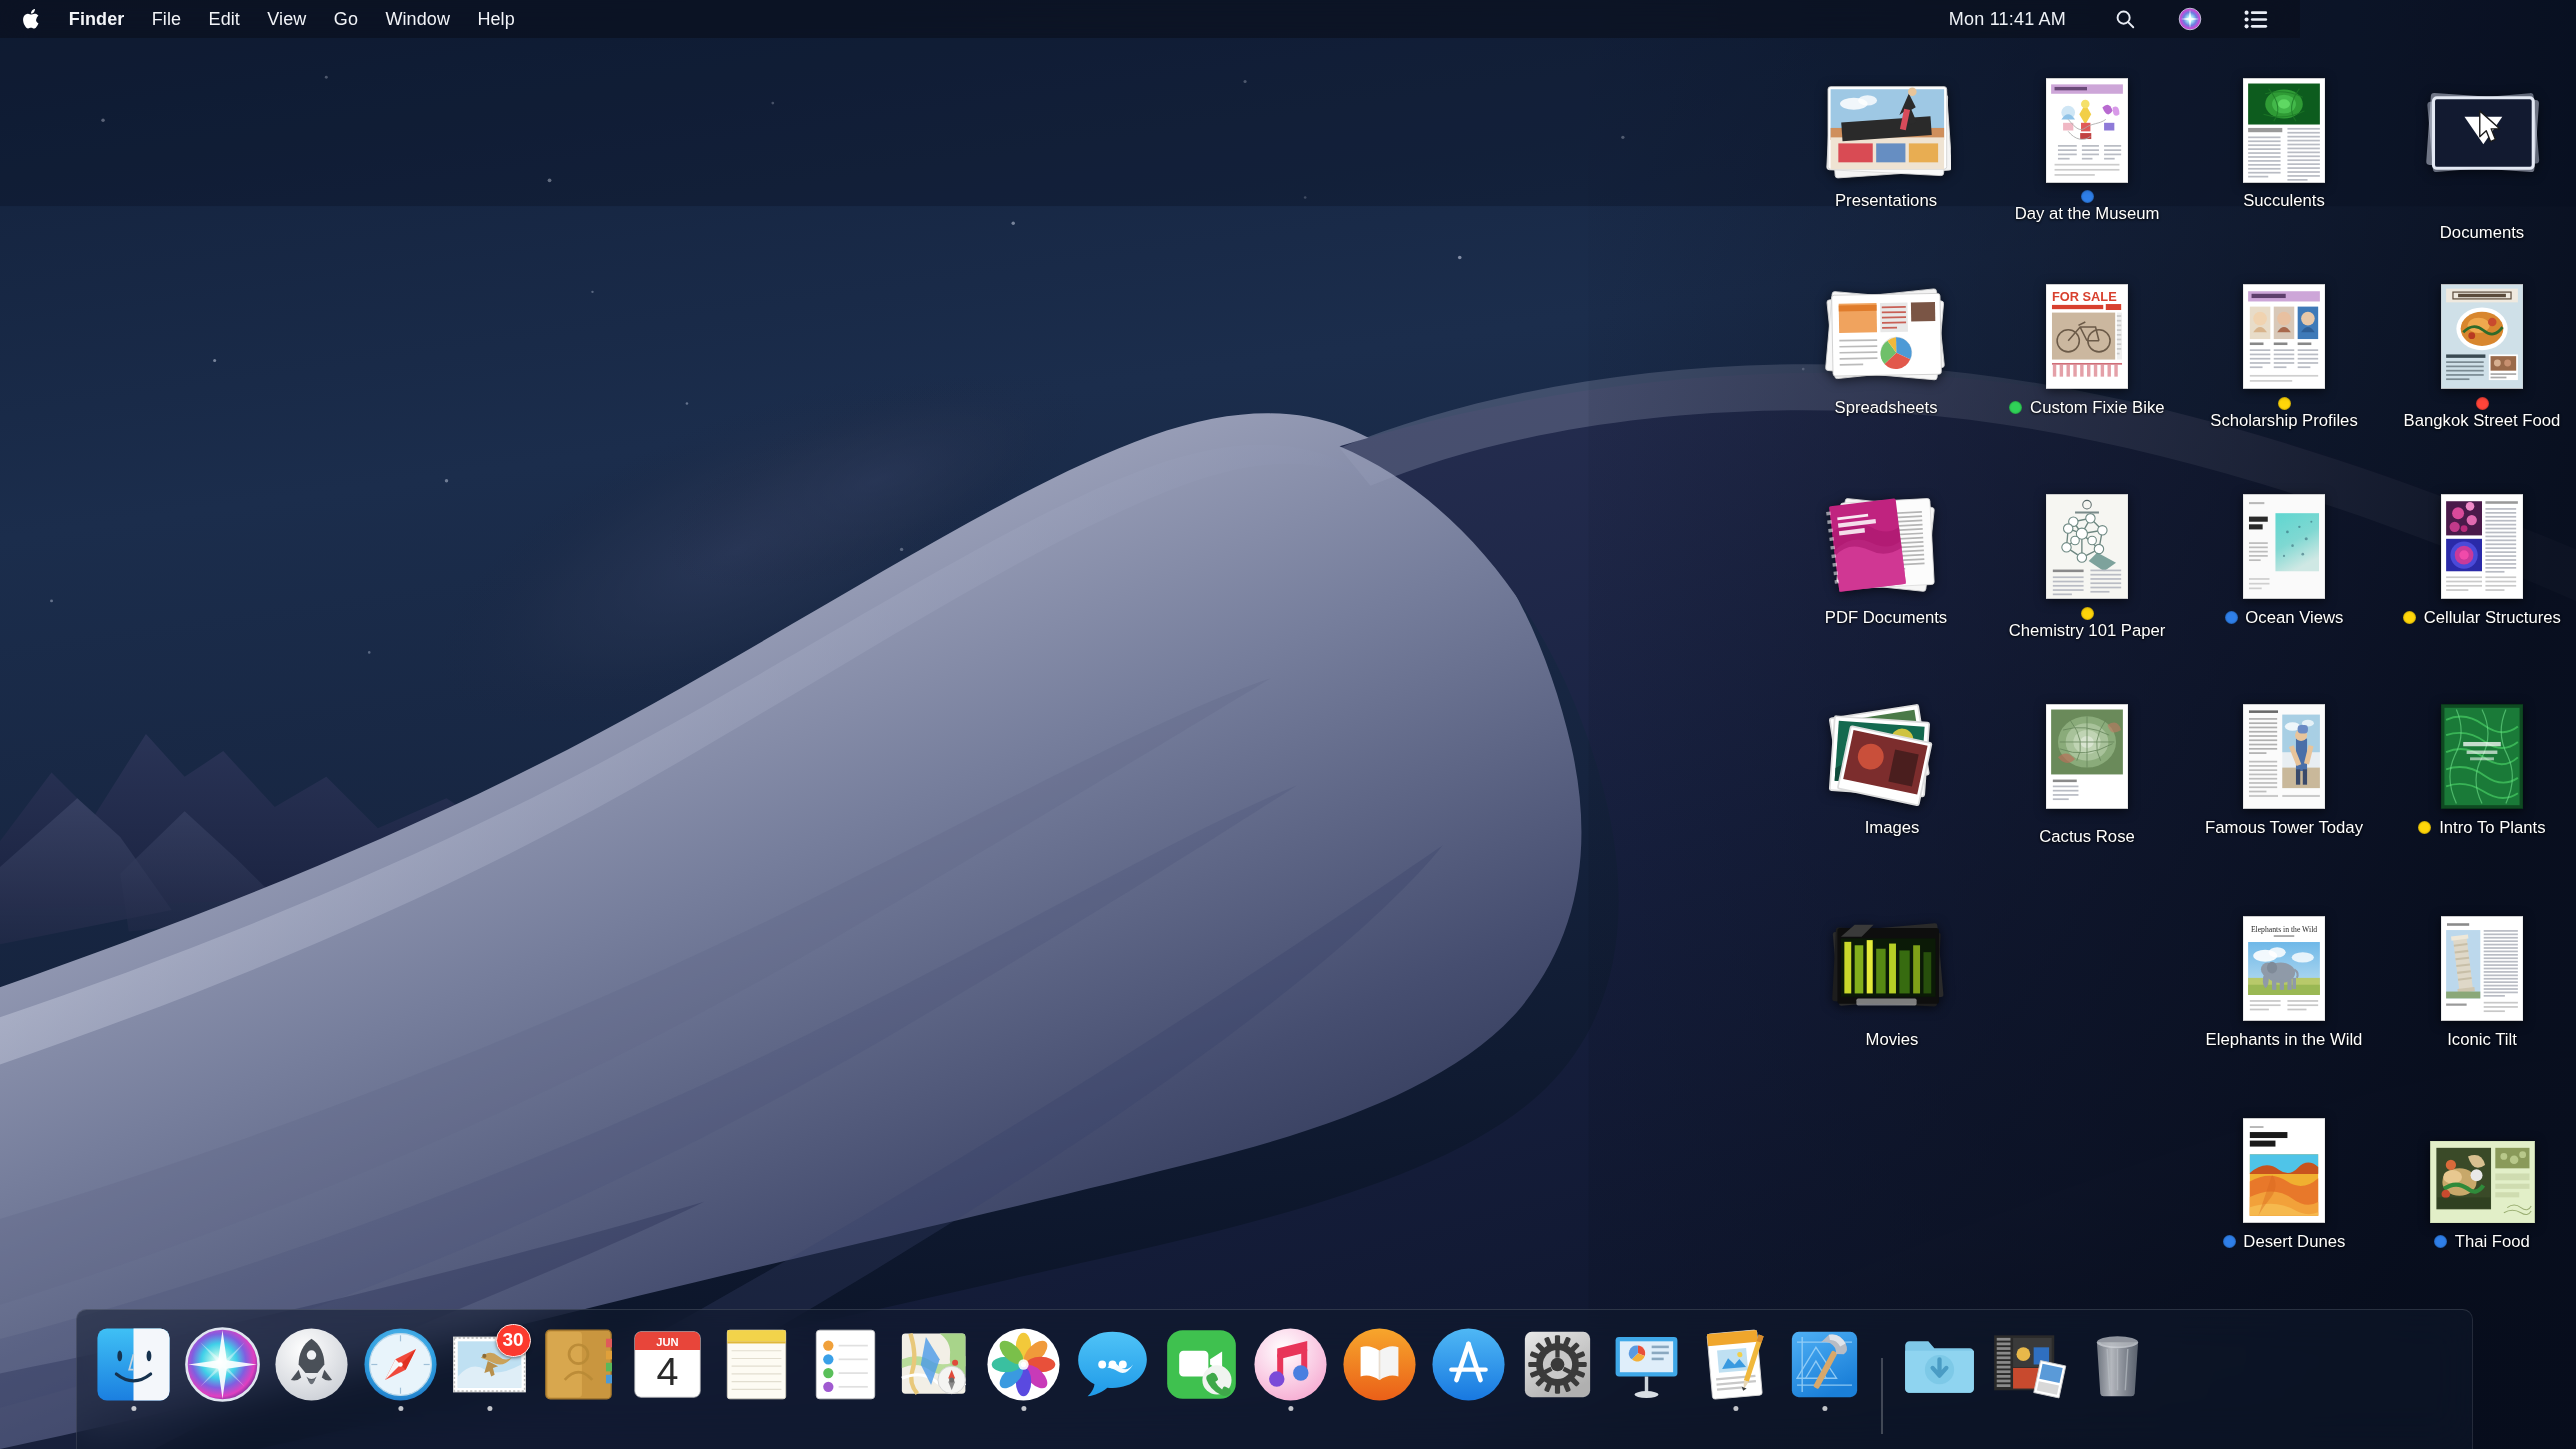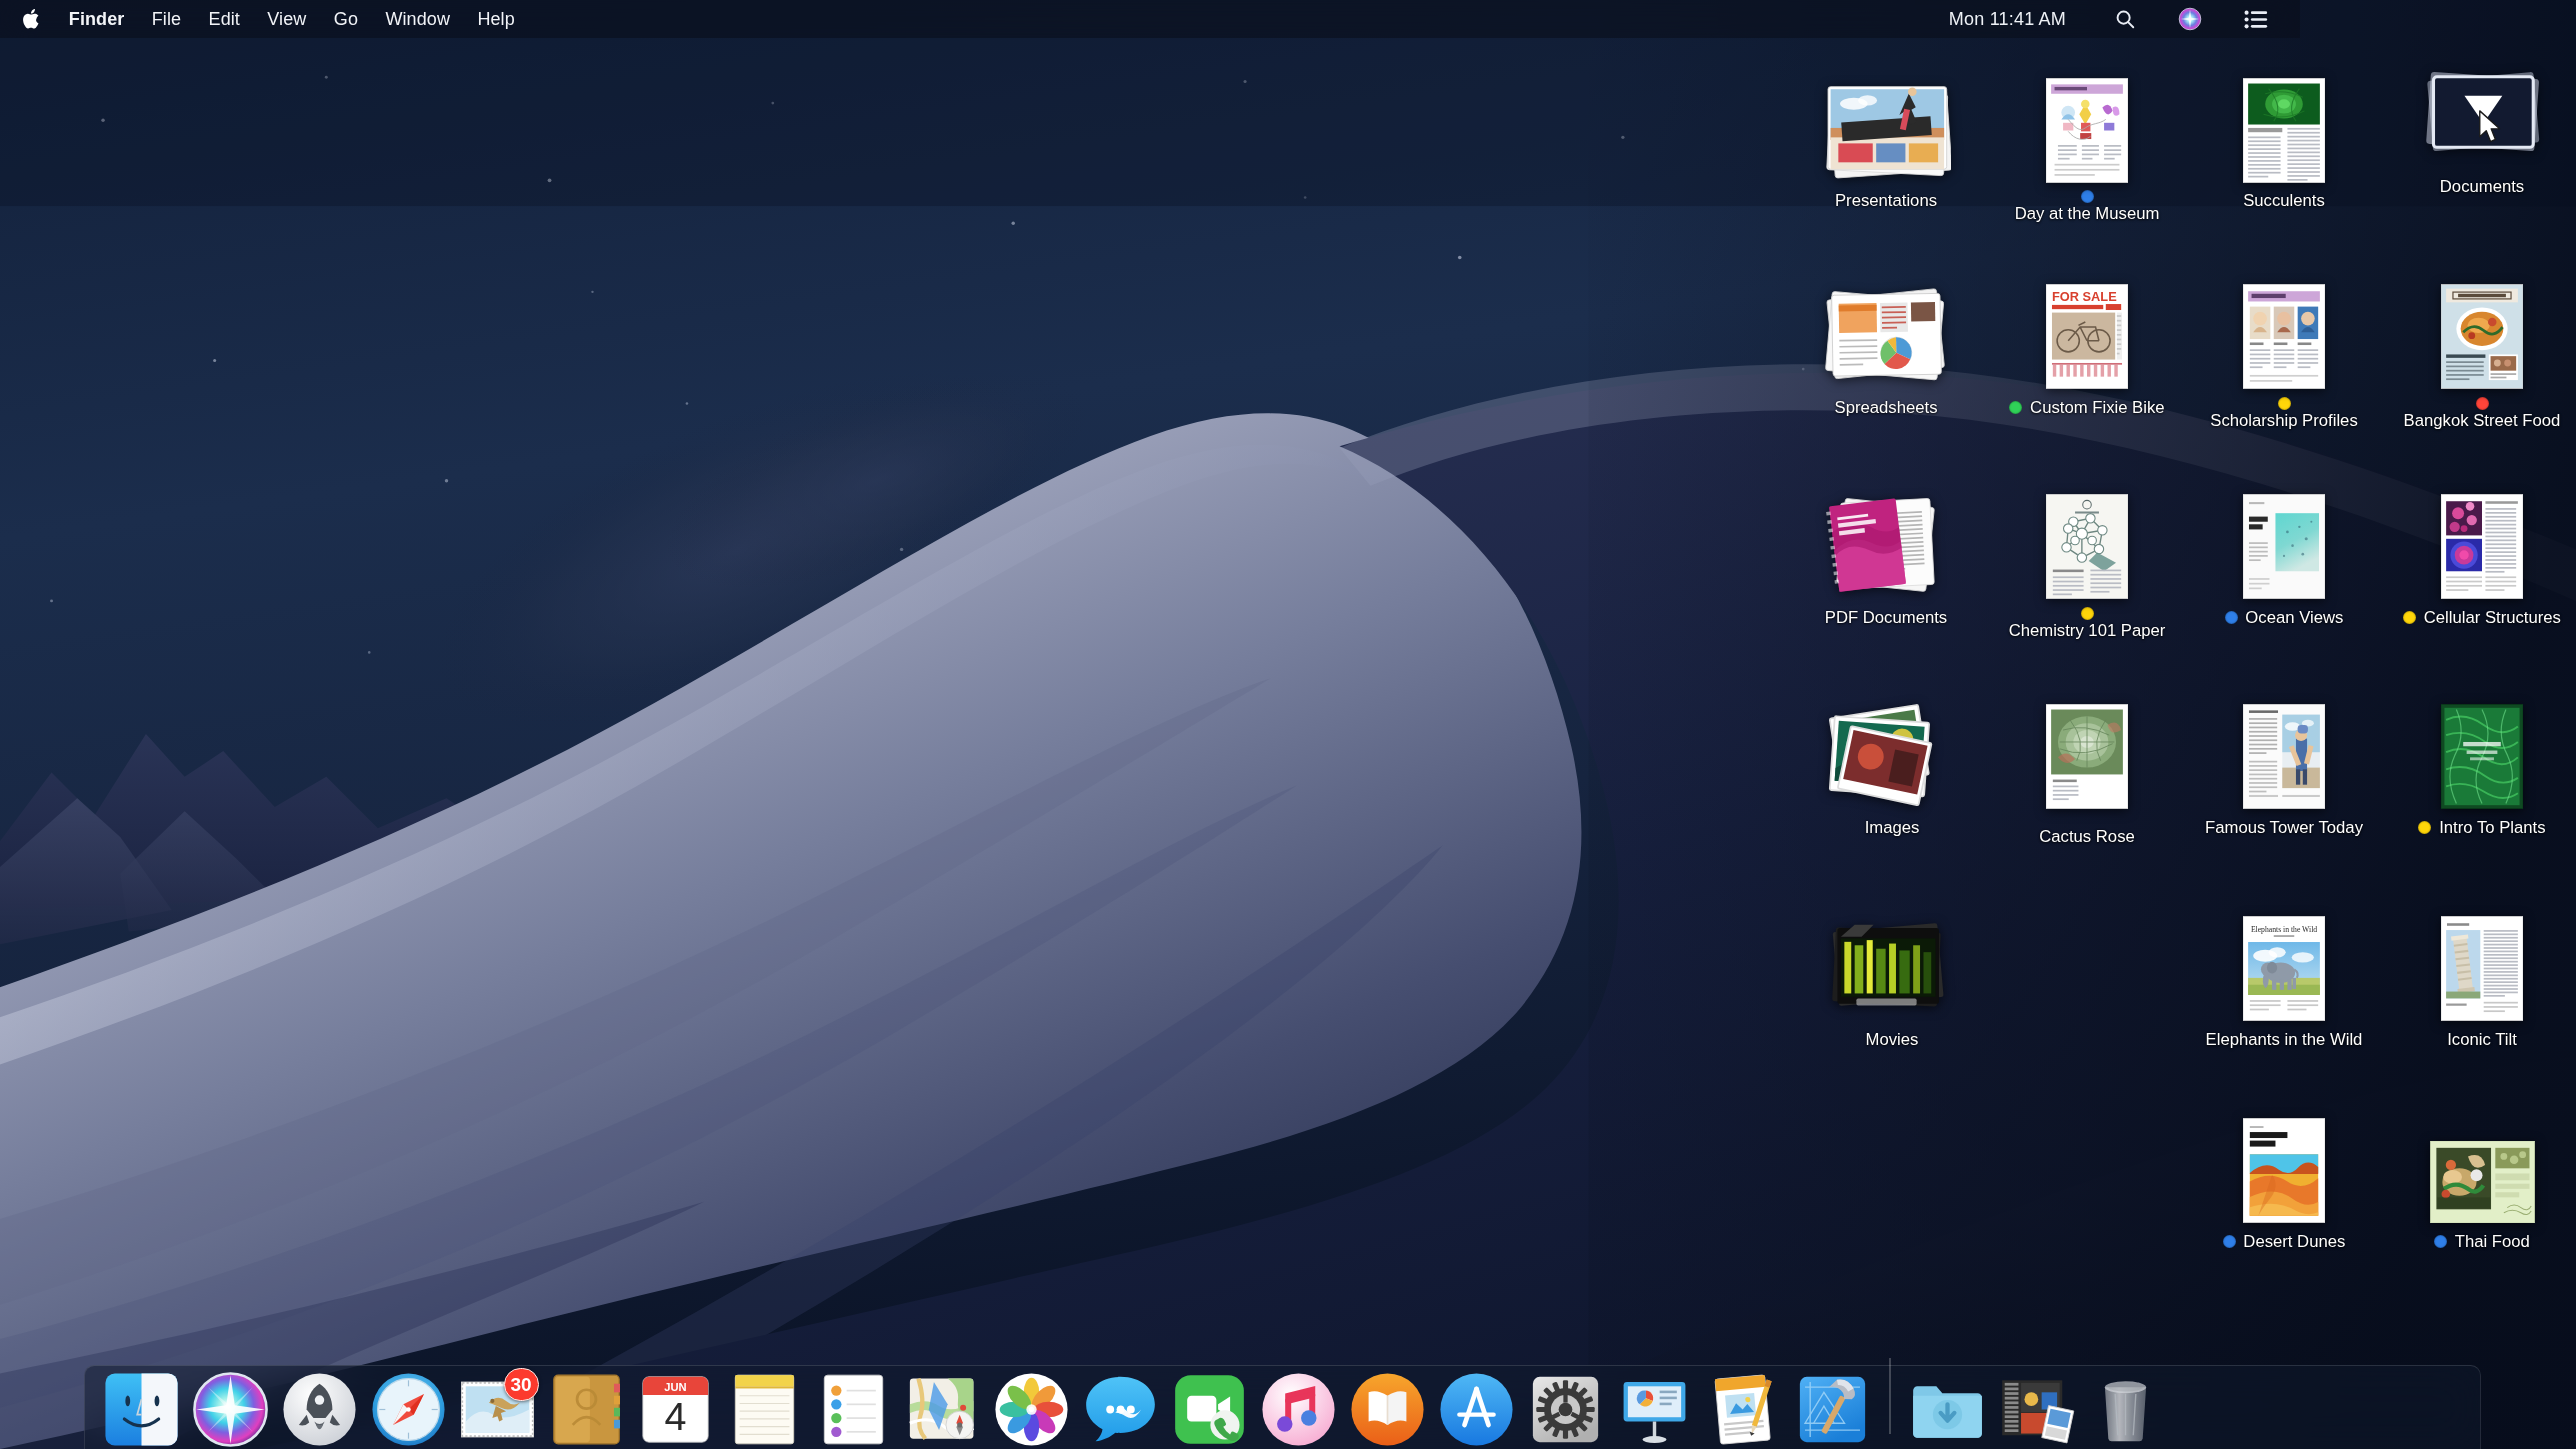--- a/index.html
+++ b/index.html
@@ -54,31 +54,30 @@
     text-shadow:0 0.9px 2.6px rgba(0,0,0,.85), 0 0 1.7px rgba(0,0,0,.7);
     word-wrap:break-word;
     display:flex;flex-wrap:wrap;align-items:center;justify-content:center;gap:0 7.7px;
   }
   .tagdot{width:13px;height:13px;border-radius:50%;display:inline-block;flex:0 0 auto;
           box-shadow:0 0 1.7px rgba(0,0,0,.6) inset;}
   .ltext{display:inline;}
 
   
   #dock{
-    position:absolute;left:76px;bottom:0;width:2397px;height:84px;
+    position:absolute;left:76px;bottom:0;width:2397px;height:140px;
     background:rgba(16,24,44,0.52);
     border-top:0.9px solid rgba(255,255,255,0.13);
     border-left:0.9px solid rgba(255,255,255,0.10);
     border-right:0.9px solid rgba(255,255,255,0.10);
     border-radius:10.3px 10.3px 0 0;
     backdrop-filter:blur(22px);
-    display:flex;align-items:center;
+    display:flex;align-items:flex-start;
     padding:0 12px 3.4px 12px;
     z-index:40;
-    margin-left:8px;
   }
   .dock-item{
     position:relative;width:89px;height:103px;
     display:flex;align-items:flex-end;justify-content:center;
     padding-bottom:8.6px;
     flex:0 0 auto;
   }
   .dock-glyph{width:79px;height:79px;position:relative;display:block;}
   .run-dot{
     position:absolute;bottom:1.7px;left:50%;transform:translateX(-50%);
@@ -389,21 +388,21 @@
           <rect x="52" y="104" width="38" height="2" fill="#b9bcc4" opacity="1"></rect>
           <rect x="52" y="108.6" width="38" height="2" fill="#b9bcc4" opacity="1"></rect>
           <rect x="52" y="113.19999999999999" width="38" height="2" fill="#b9bcc4" opacity="1"></rect>
           <rect x="52" y="117.8" width="23.56" height="2" fill="#b9bcc4" opacity="1"></rect>
         </svg>
       </div>
       <div class="label">
         <span class="ltext">Succulents</span>
       </div>
     </div>
-    <div class="dicon" style="left: 2396px; top: 1px;">
+    <div class="dicon" style="left: 2396px; top: 22px; gap: 25px;">
       <div class="thumbwrap">
         <svg width="129" height="105" viewBox="0 0 150 122" xmlns="http://www.w3.org/2000/svg" style="filter:drop-shadow(0 2.6px 5.2px rgba(0,0,0,.6))">
     <g transform="rotate(-5 70 58)">
             <rect x="14" y="16" width="124" height="82" rx="4" fill="#aeb6c9" opacity=".55"></rect>
           </g>
     <g transform="rotate(4 70 58)">
             <rect x="12" y="14" width="126" height="84" rx="4" fill="#c4cbdc" opacity=".55"></rect>
           </g>
     <rect x="18" y="16" width="116" height="82" rx="4" fill="#121a30" stroke="#e4e9f4" stroke-width="3.6"></rect>
     <path d="M54 38 L98 38 L76 70 Z" fill="#ffffff"></path>

